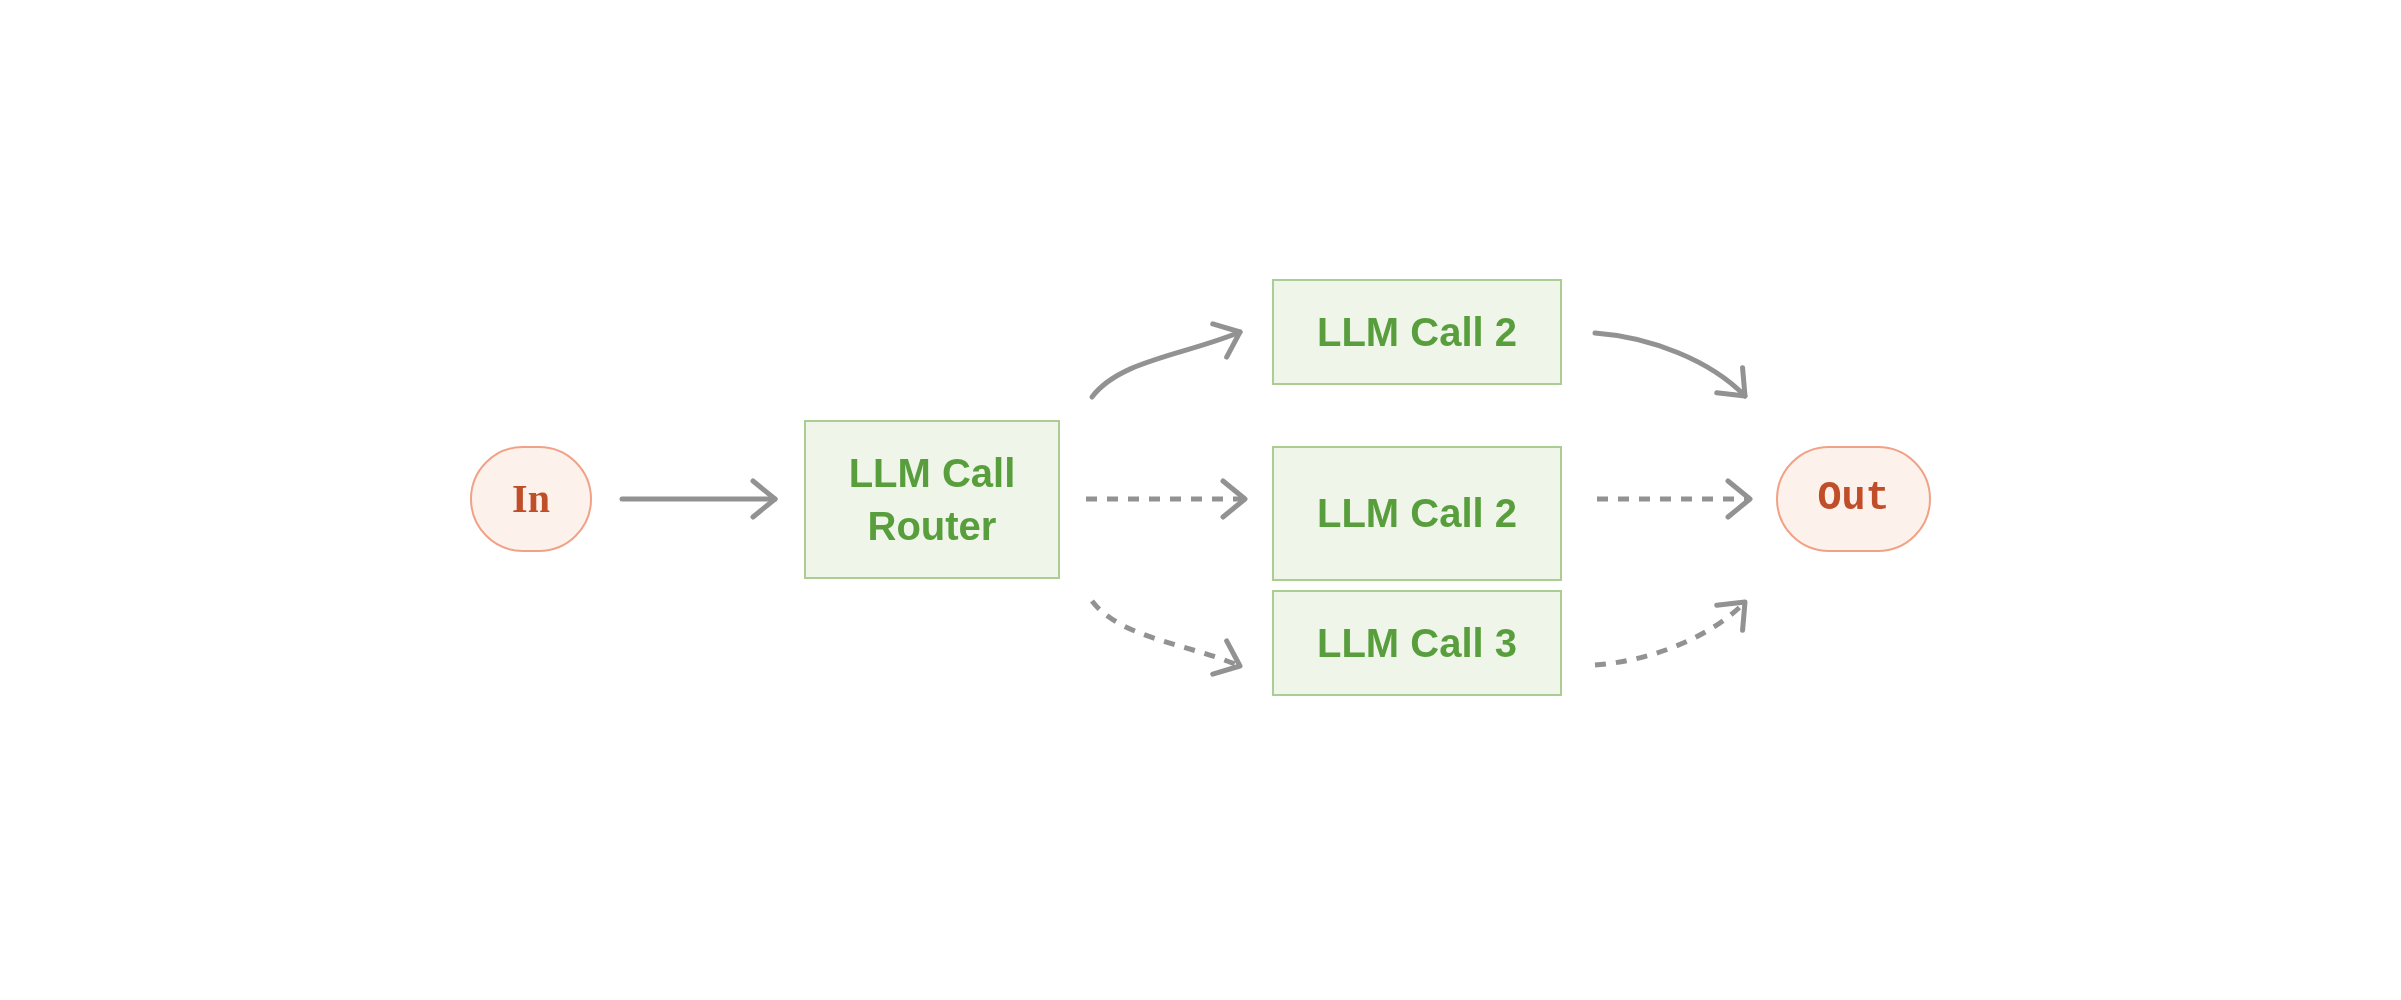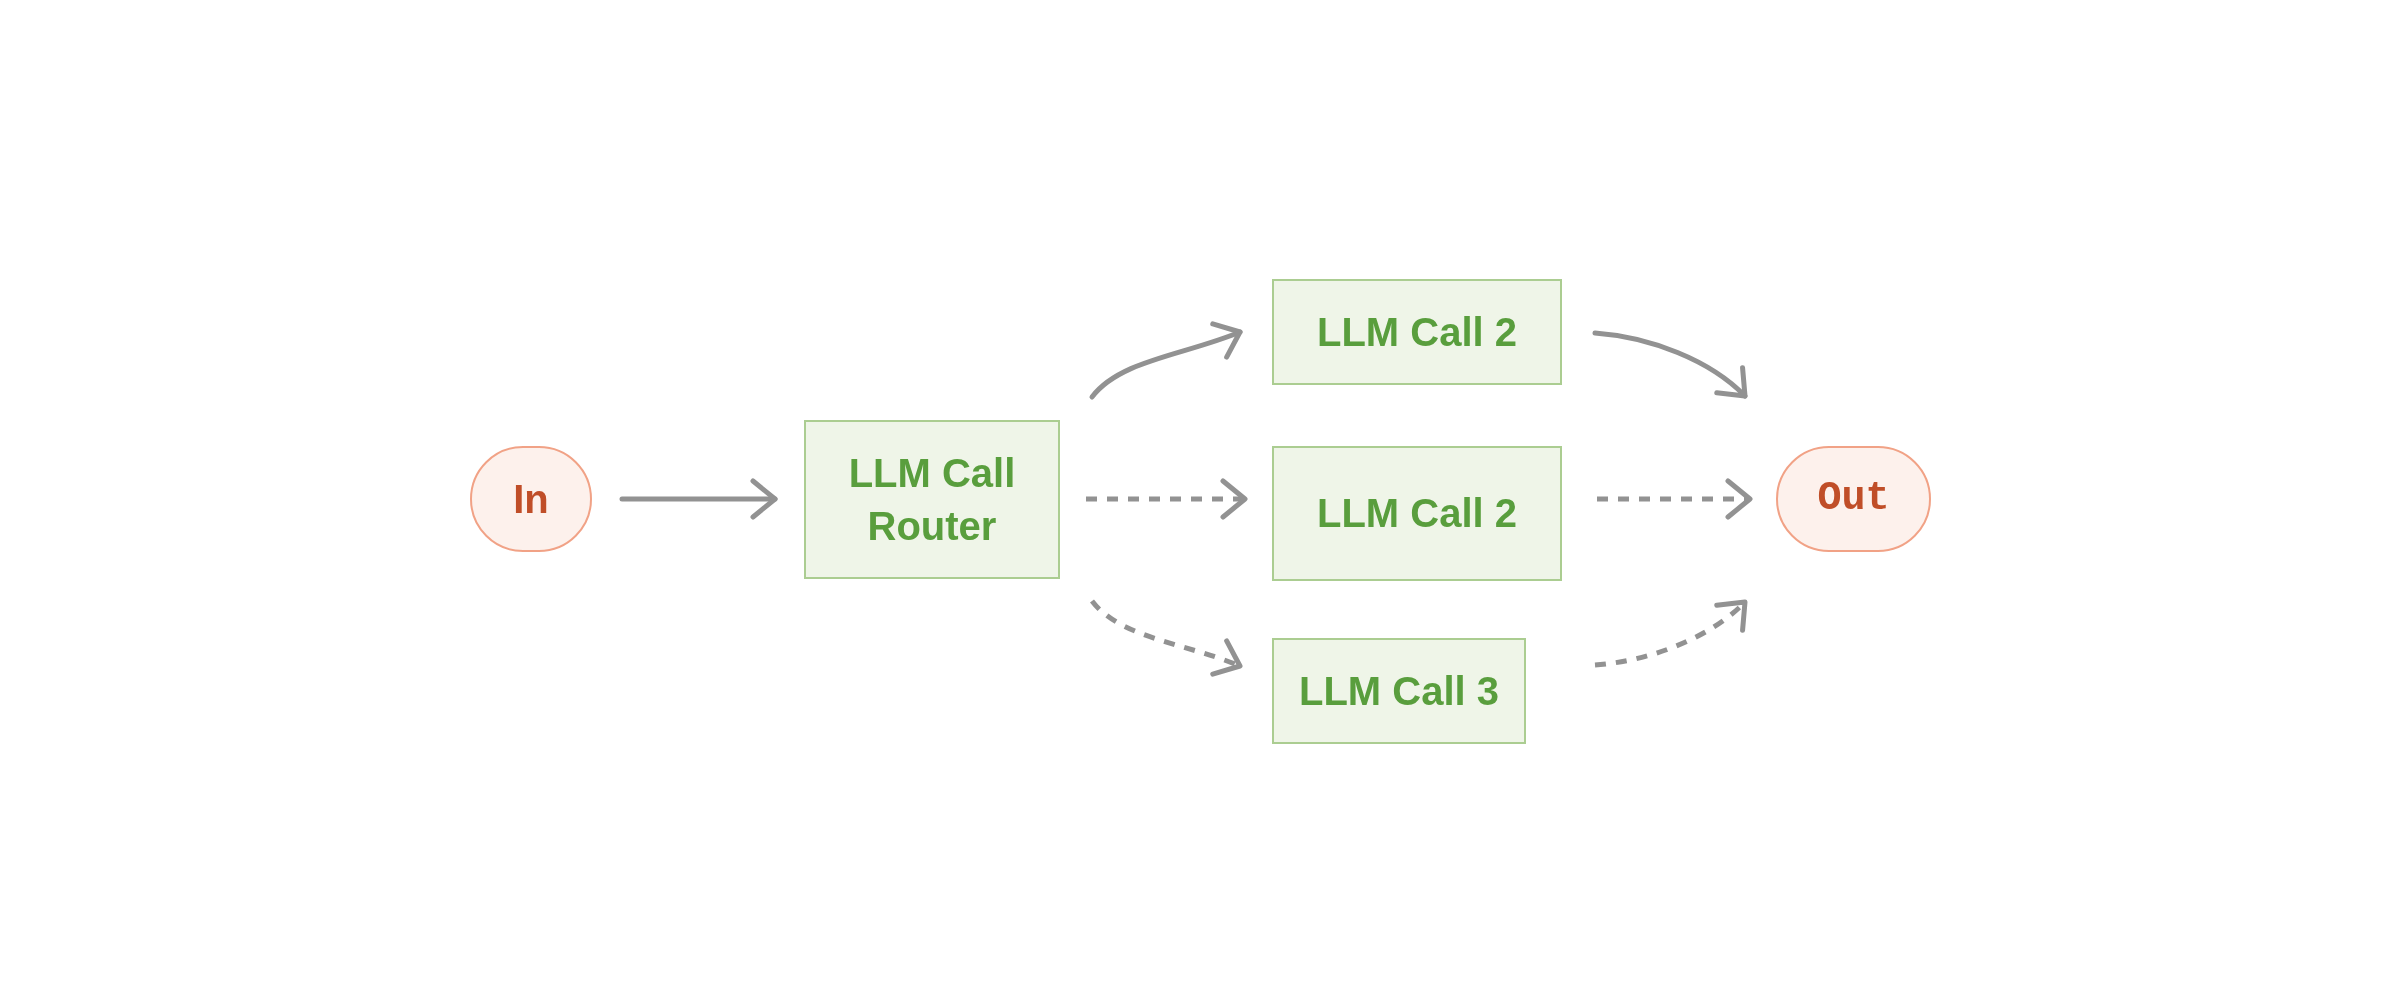--- a/index.html
+++ b/index.html
@@ -56,26 +56,26 @@
     background: var(--terminal-fill, #fdf1ec);
     border: 2.5px solid var(--terminal-border, #f1a286);
     border-radius: 53px;
     color: var(--terminal-text, #c04e28);
   }
   .node.box {
     background: var(--process-fill, #eff5e8);
     border: 2px solid var(--process-border, #abcd91);
     color: var(--process-text, #599e3d);
   }
-  #node-in     { left: 470px;  top: 446px; width: 122px; height: 106px; }
+  #node-in     { left: 470px;  top: 446px; width: 122px; height: 106px; font-family: Liberation Serif, serif; }
   #node-out    { left: 1776px; top: 446px; width: 155px; height: 106px; font-family: Liberation Mono, monospace; }
   #node-router { left: 804px;  top: 420px; width: 256px; height: 159px; padding: 0 28px; }
   #node-call1  { left: 1272px; top: 279px; width: 290px; height: 106px; }
   #node-call2  { left: 1272px; top: 446px; width: 290px; height: 135px; }
-  #node-call3  { left: 1272px; top: 638px; width: 254px; height: 106px; text-align: right; }
+  #node-call3  { left: 1272px; top: 590px; width: 290px; height: 106px; text-align: right; }
 </style>
 </head>
 <body>
 
 <div class="canvas">
 
   <svg class="edges-layer" viewBox="0 0 2401 1000" aria-hidden="true">
     <defs>
       <marker id="chev" markerUnits="userSpaceOnUse" markerWidth="44" markerHeight="48" refX="32" refY="24" orient="auto">
         <path class="chevron-head" d="M10 6 L32 24 L10 42"></path>

